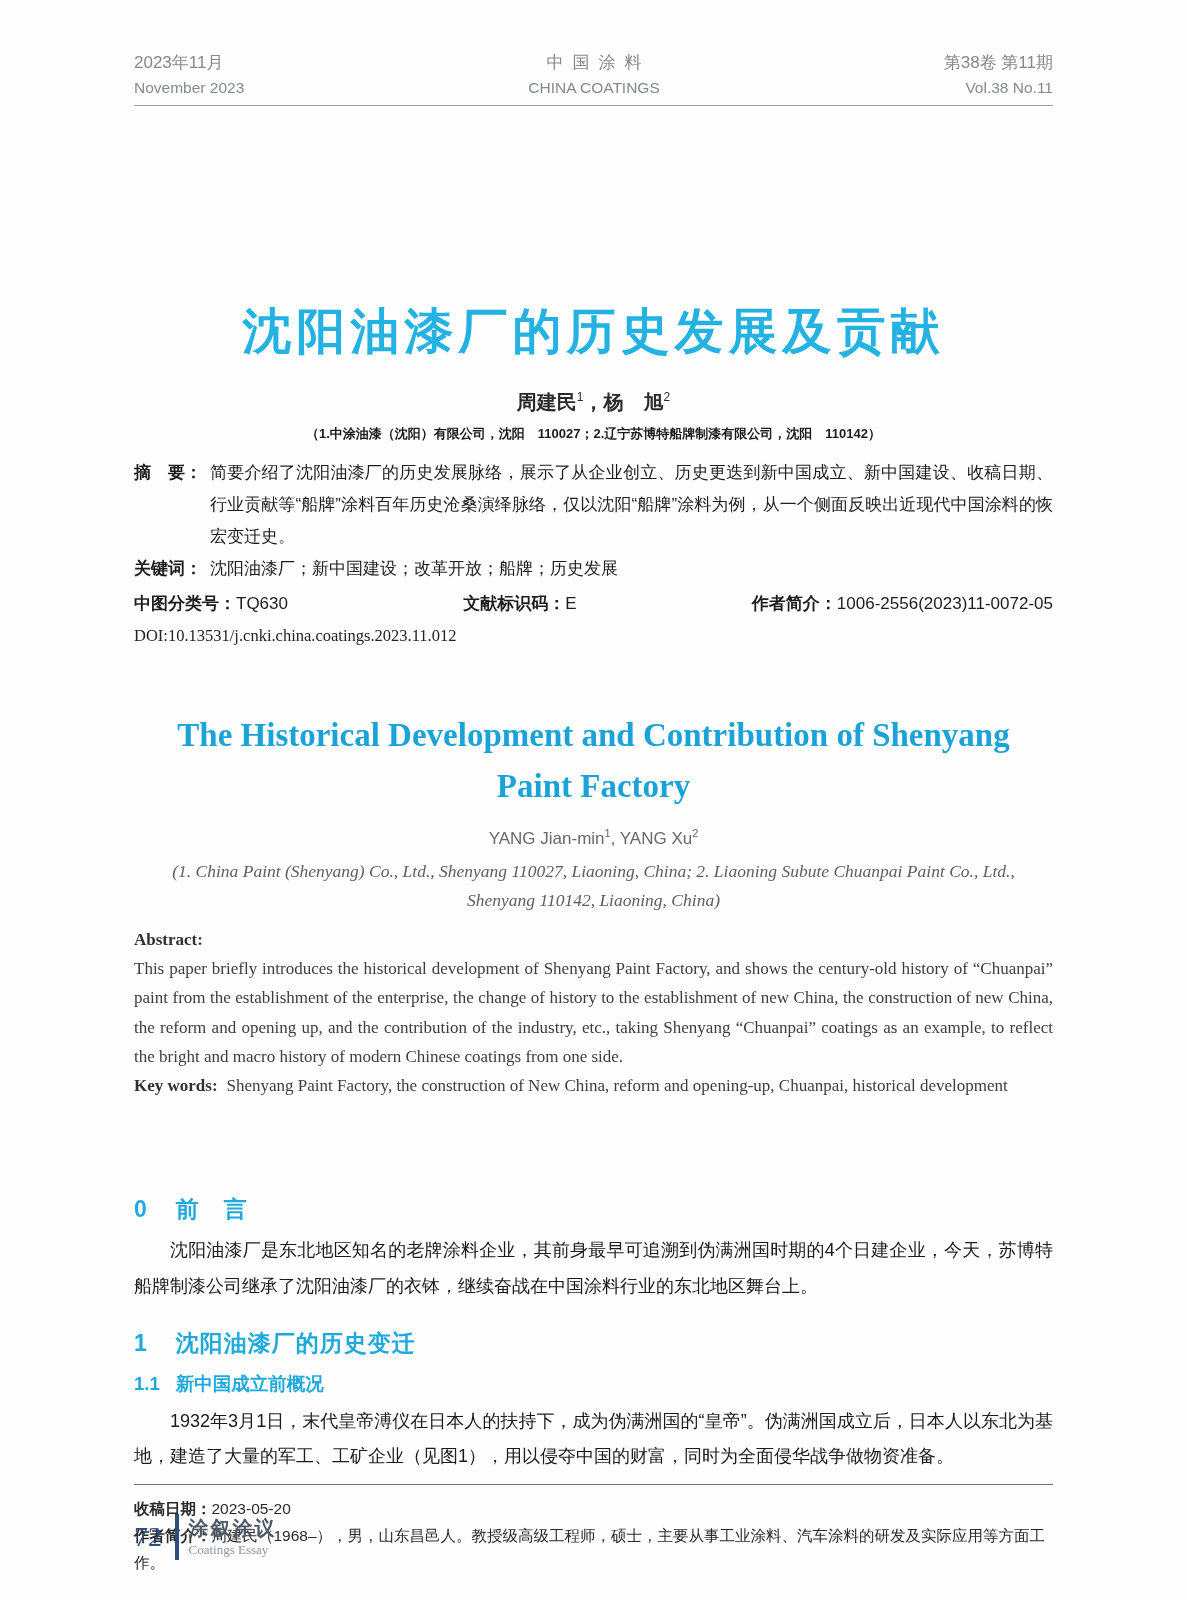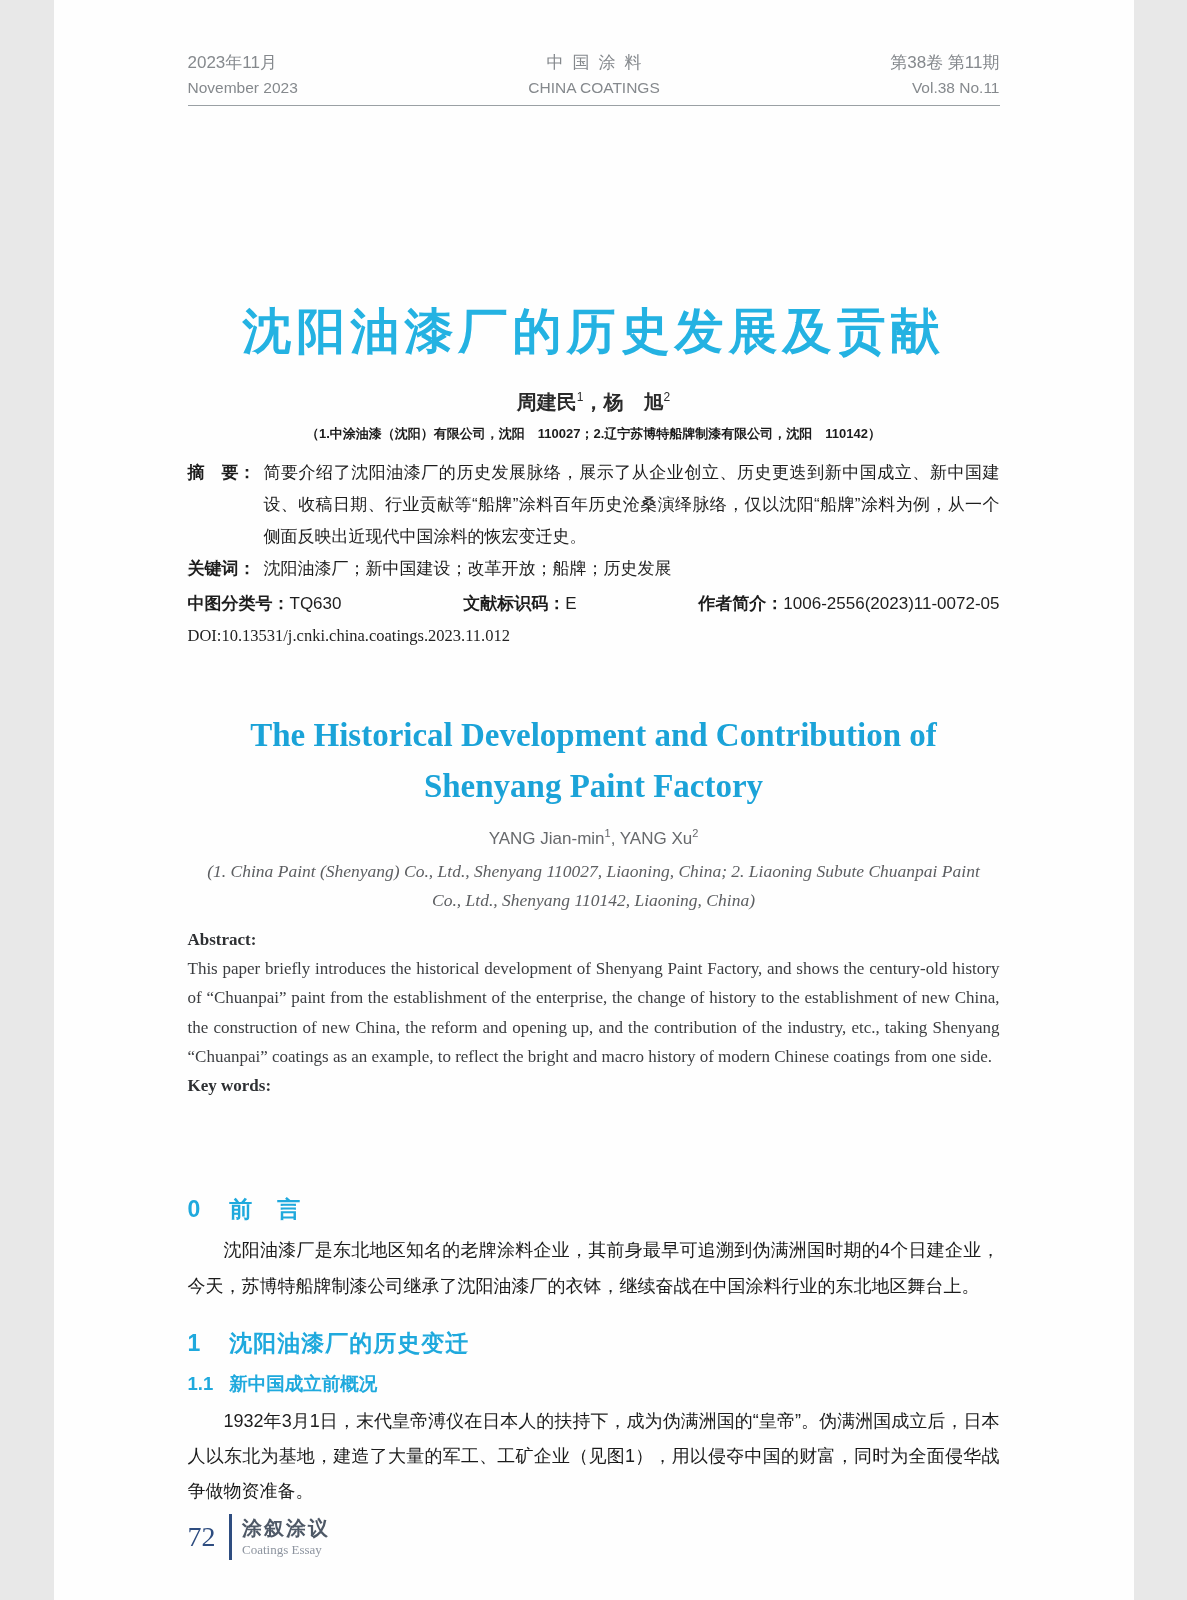--- a/index.html
+++ b/index.html
@@ -1,17 +1,17 @@
 <!DOCTYPE html>
 <html><head>
 <meta charset="utf-8">
 <style>
   html,body{margin:0;padding:0;background:#e8e8e8;}
   .page{
-    width:1080px;height:1600px;background:#fefefe;margin:0 auto;
+    width:1187px;height:1600px;background:#fefefe;margin:0 auto;
     position:relative;overflow:hidden;
     font-family:"Liberation Sans","DejaVu Sans",sans-serif;color:#1e1e1e;
   }
   .content{padding:0 134px;}
   
   .jheader{display:flex;justify-content:space-between;align-items:flex-end;
     margin-top:50px;font-size:17px;color:#85898d;line-height:1.5;}
   .jheader .en{font-size:15.5px;}
   .jh-center{text-align:center;}
   .jh-center .cn{letter-spacing:9px;text-indent:9px;}
@@ -125,37 +125,46 @@
 
     <div class="affil-en">(1. China Paint (Shenyang) Co., Ltd., Shenyang 110027, Liaoning, China; 2. Liaoning Subute Chuanpai Paint Co., Ltd., Shenyang 110142, Liaoning, China)</div>
 
     <div class="en-abstract">
       <span class="en-label">Abstract:</span>
       <span class="txt">This paper briefly introduces the historical development of Shenyang Paint Factory, and shows the century-old history of “Chuanpai” paint from the establishment of the enterprise, the change of history to the establishment of new China, the construction of new China, the reform and opening up, and the contribution of the industry, etc., taking Shenyang “Chuanpai” coatings as an example, to reflect the bright and macro history of modern Chinese coatings from one side.</span>
     </div>
 
     <div class="en-keywords">
       <span class="en-label">Key words:</span>
+      <span class="txt">Shenyang Paint Factory, the construction of New China, reform and opening-up, Chuanpai, historical development</span>
     </div>
 
     <section>
       <h3 class="sec-h">
         <span class="num">0</span><span>前　言</span>
       </h3>
       <p class="body-p">沈阳油漆厂是东北地区知名的老牌涂料企业，其前身最早可追溯到伪满洲国时期的4个日建企业，今天，苏博特船牌制漆公司继承了沈阳油漆厂的衣钵，继续奋战在中国涂料行业的东北地区舞台上。</p>
 
       <h3 class="sec-h second">
         <span class="num">1</span><span>沈阳油漆厂的历史变迁</span>
       </h3>
       <h4 class="subsec-h">
         <span class="num">1.1</span><span>新中国成立前概况</span>
       </h4>
       <p class="body-p">1932年3月1日，末代皇帝溥仪在日本人的扶持下，成为伪满洲国的“皇帝”。伪满洲国成立后，日本人以东北为基地，建造了大量的军工、工矿企业（见图1），用以侵夺中国的财富，同时为全面侵华战争做物资准备。</p>
     </section>
 
+    <div class="footnote">
+      <div>
+        <b>收稿日期：</b><span>2023-05-20</span>
+      </div>
+      <div>
+        <b>作者简介：</b><span>周建民（1968–），男，山东昌邑人。教授级高级工程师，硕士，主要从事工业涂料、汽车涂料的研发及实际应用等方面工作。</span>
+      </div>
+    </div>
 
   </div>
 
   <div class="pfooter">
     <span class="pnum">72</span>
     <span class="pbar"></span>
     <span class="pcol">
       <span class="pcol-cn">涂叙涂议</span>
       <span class="pcol-en">Coatings Essay</span>
     </span>

